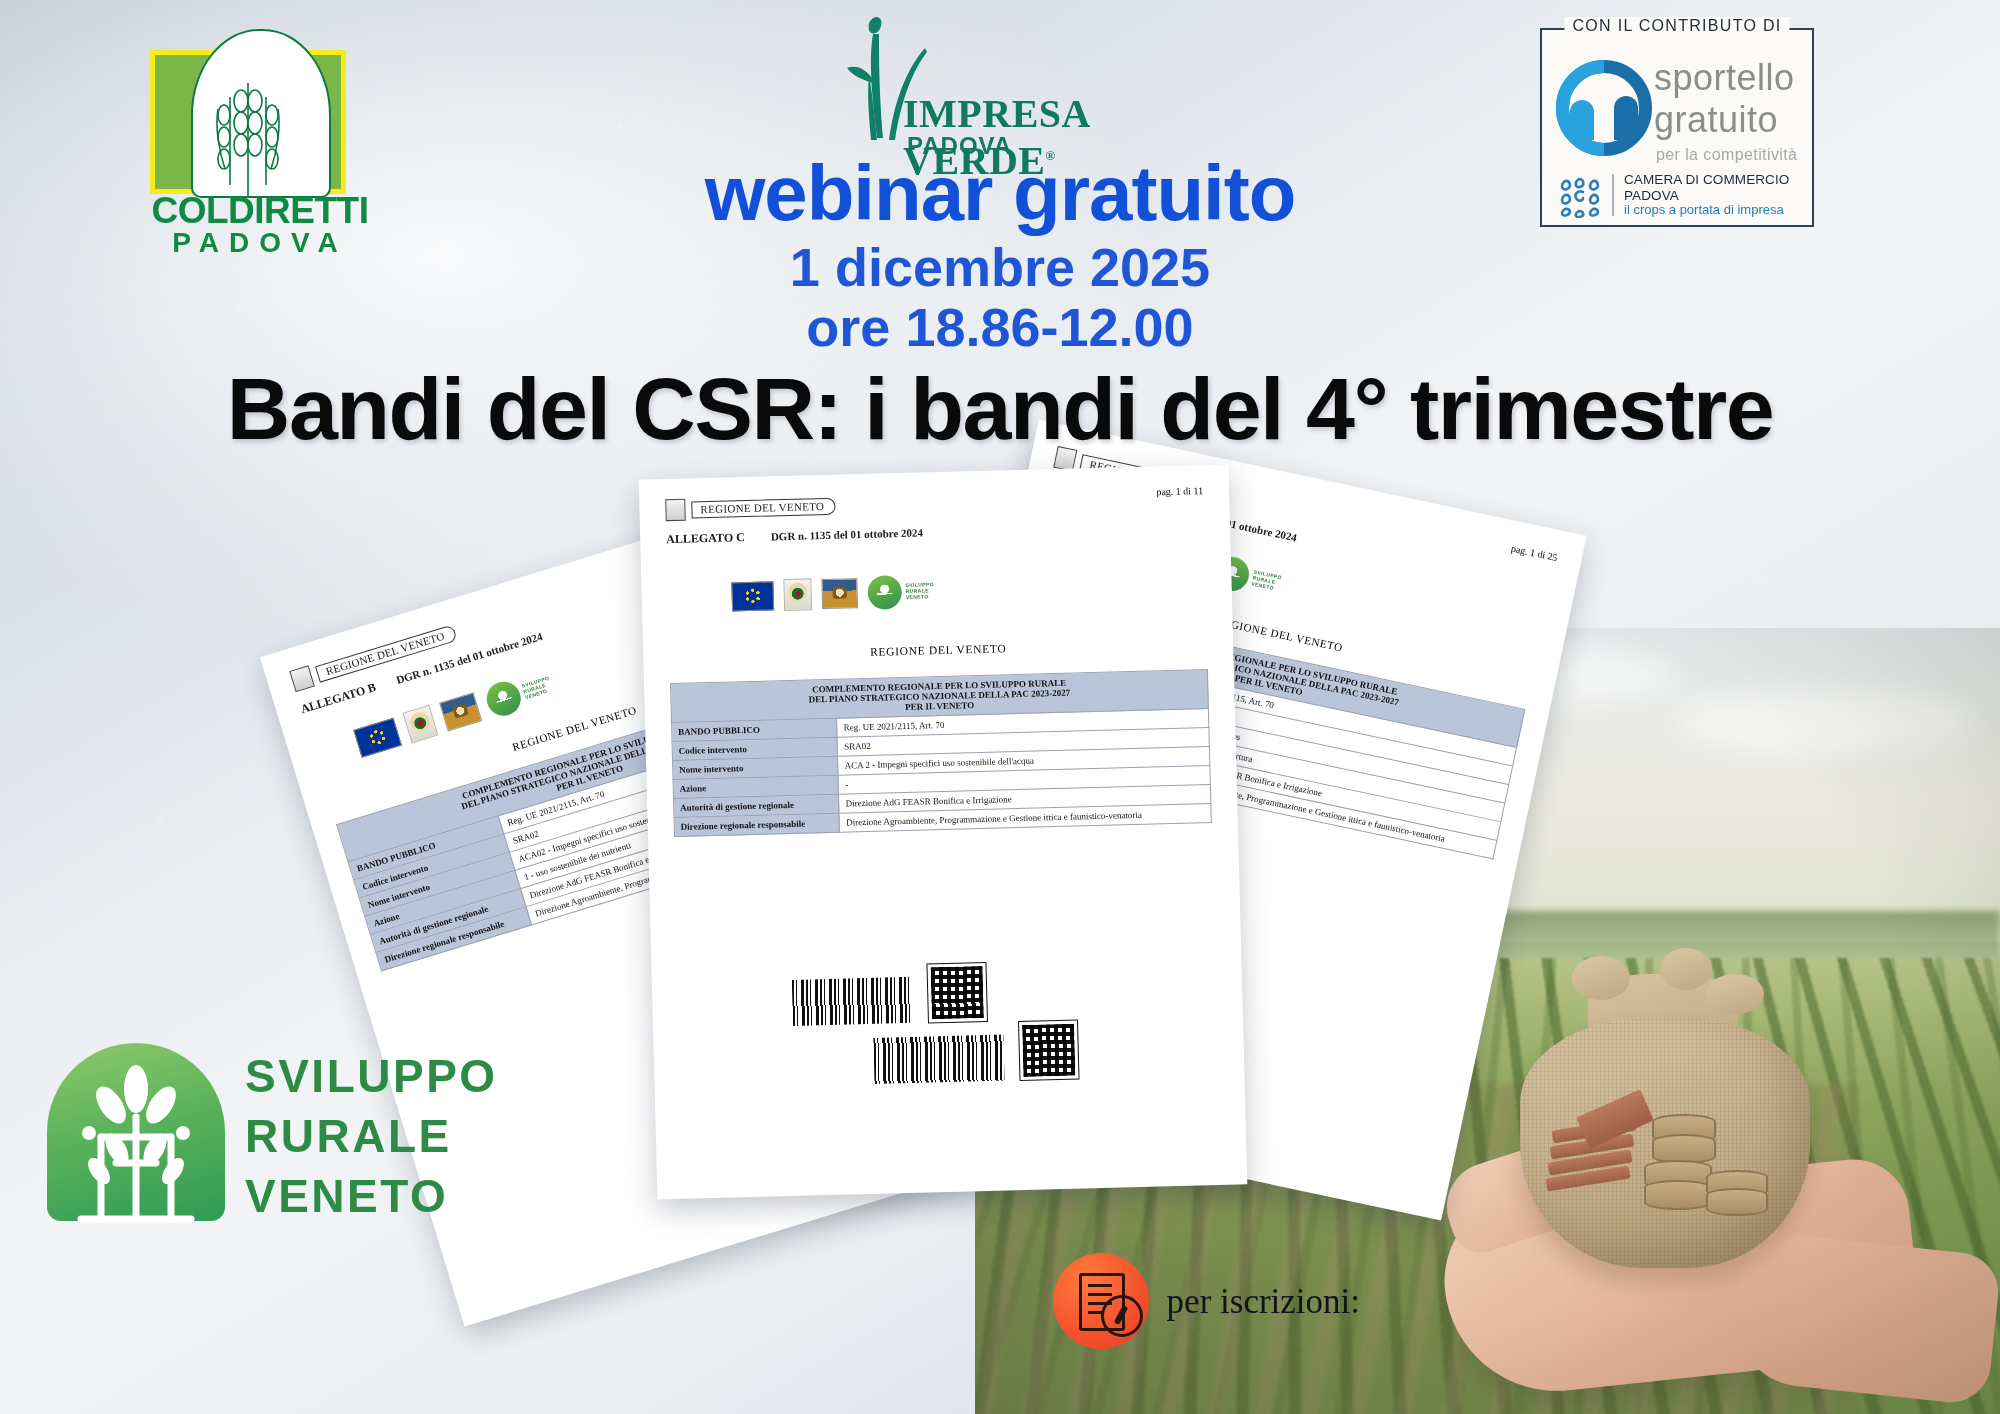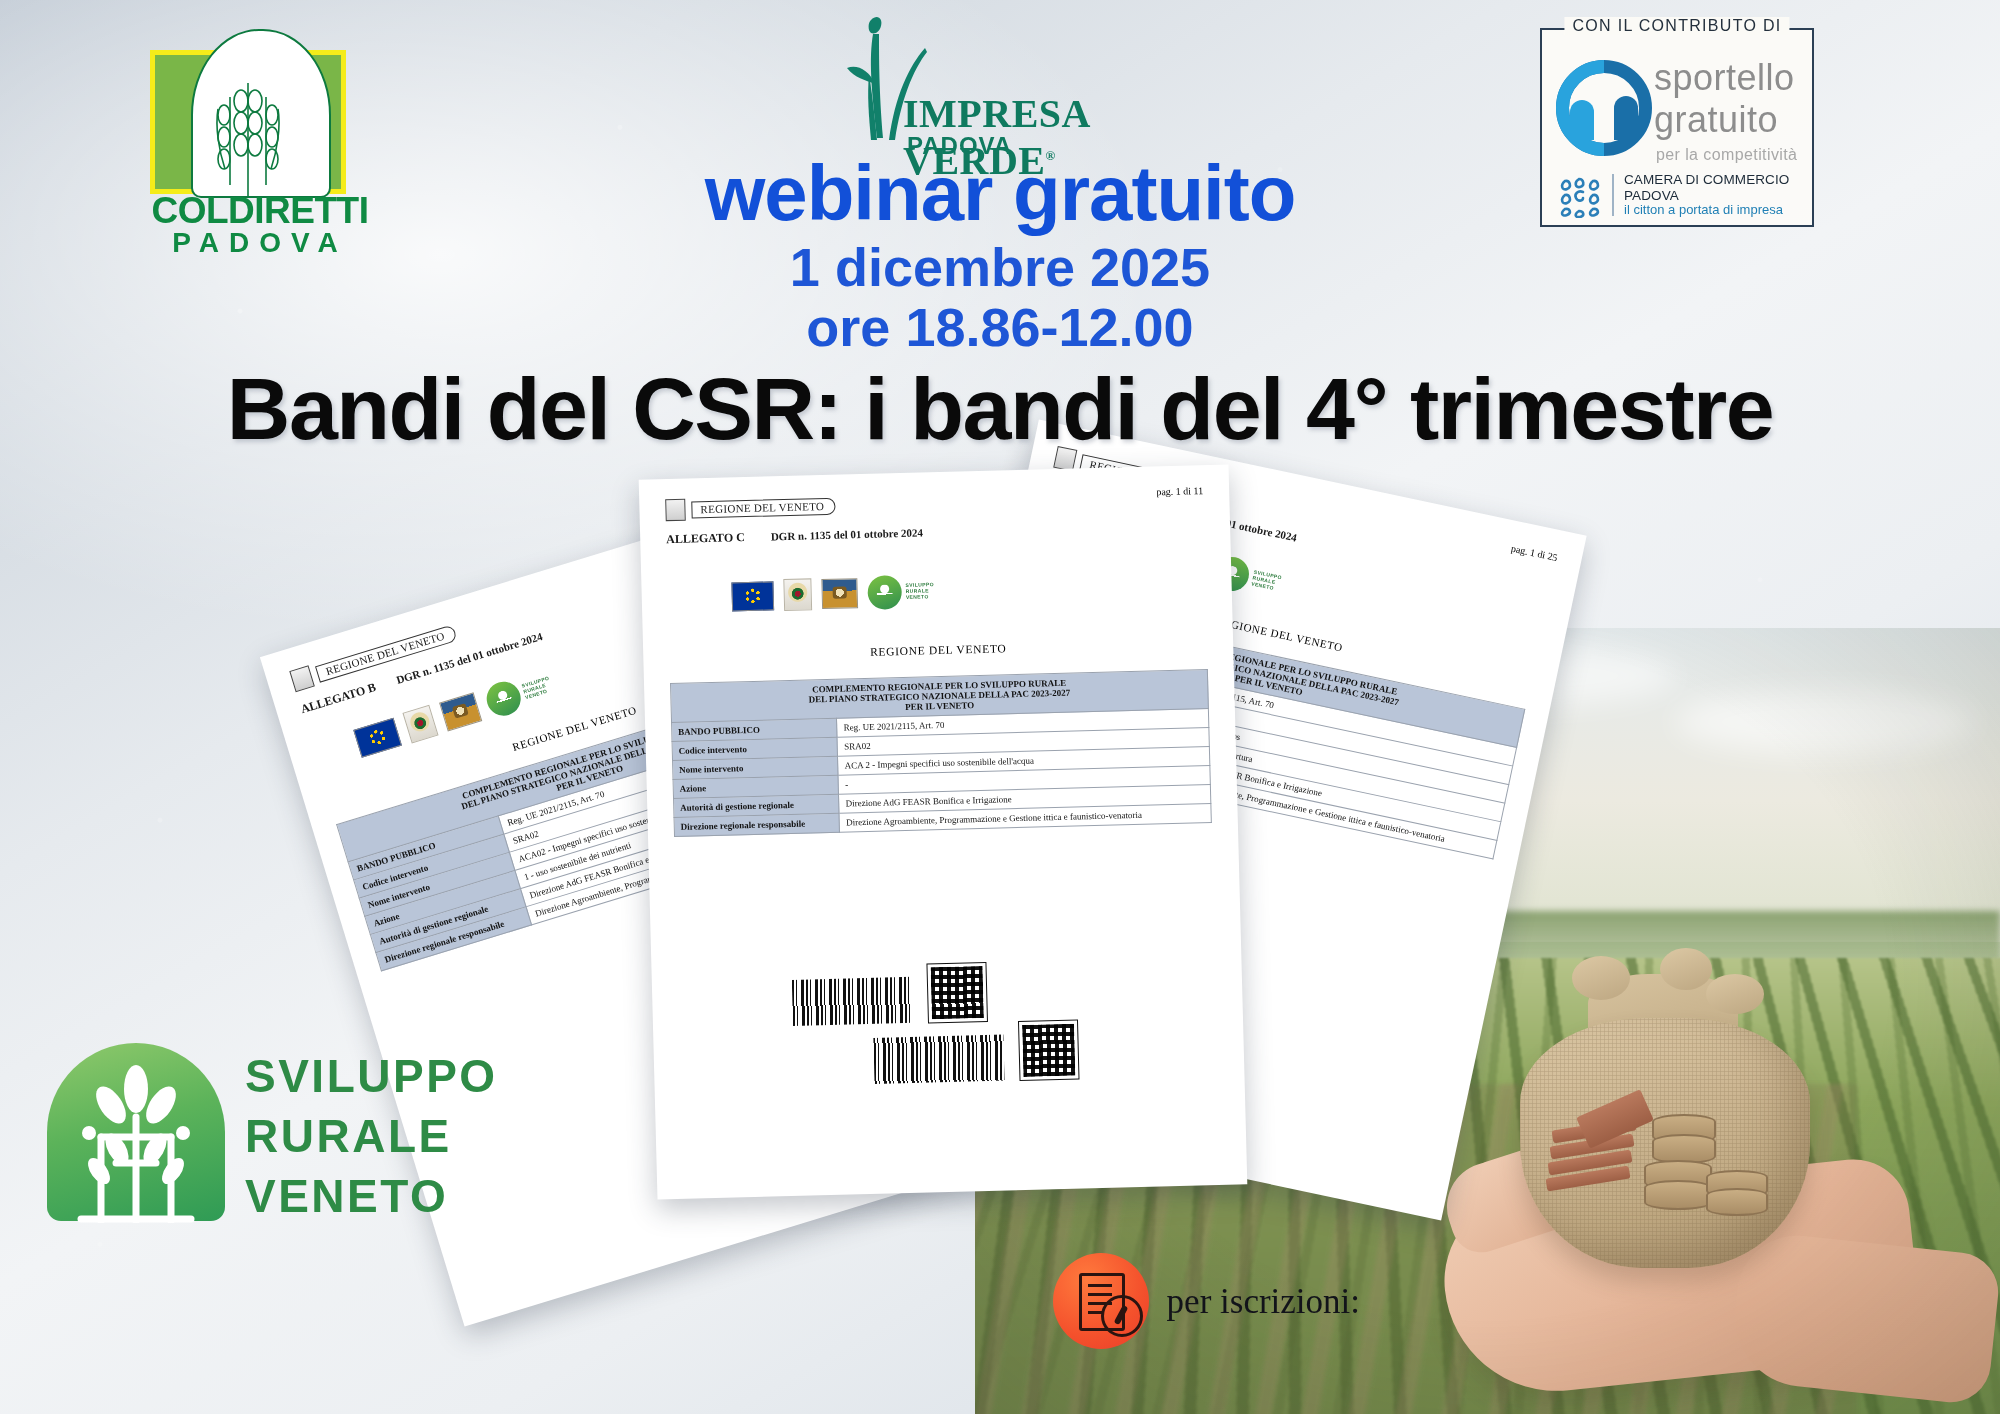--- a/index.html
+++ b/index.html
@@ -502,21 +502,21 @@
             <path d="M23 39 C18 42 19 46 24 45 C29 44 28 39 23 39Z"></path>
             <path d="M37 37 C32 41 34 45 39 43 C44 41 42 36 37 37Z"></path>
             <path d="M27 20 C22 18 18 22 20 26 C22 30 27 29 27 26"></path>
           </g>
         </svg>
       </div>
       <div class="cc-sep"></div>
       <div>
         <div class="cc-t1">CAMERA DI COMMERCIO</div>
         <div class="cc-t1">PADOVA</div>
-        <div class="cc-t3">il citton a portata di impresa</div>
+        <div class="cc-t3">il crops a portata di impresa</div>
       </div>
     </div>
   </div>
 
   <div class="webinar">webinar gratuito</div>
   <div class="dateline">1 dicembre 2025</div>
   <div class="timeline">ore 18.86-12.00</div>
   <div class="maintitle">Bandi del CSR: i bandi del 4° trimestre</div>
 
   <div class="srv">

